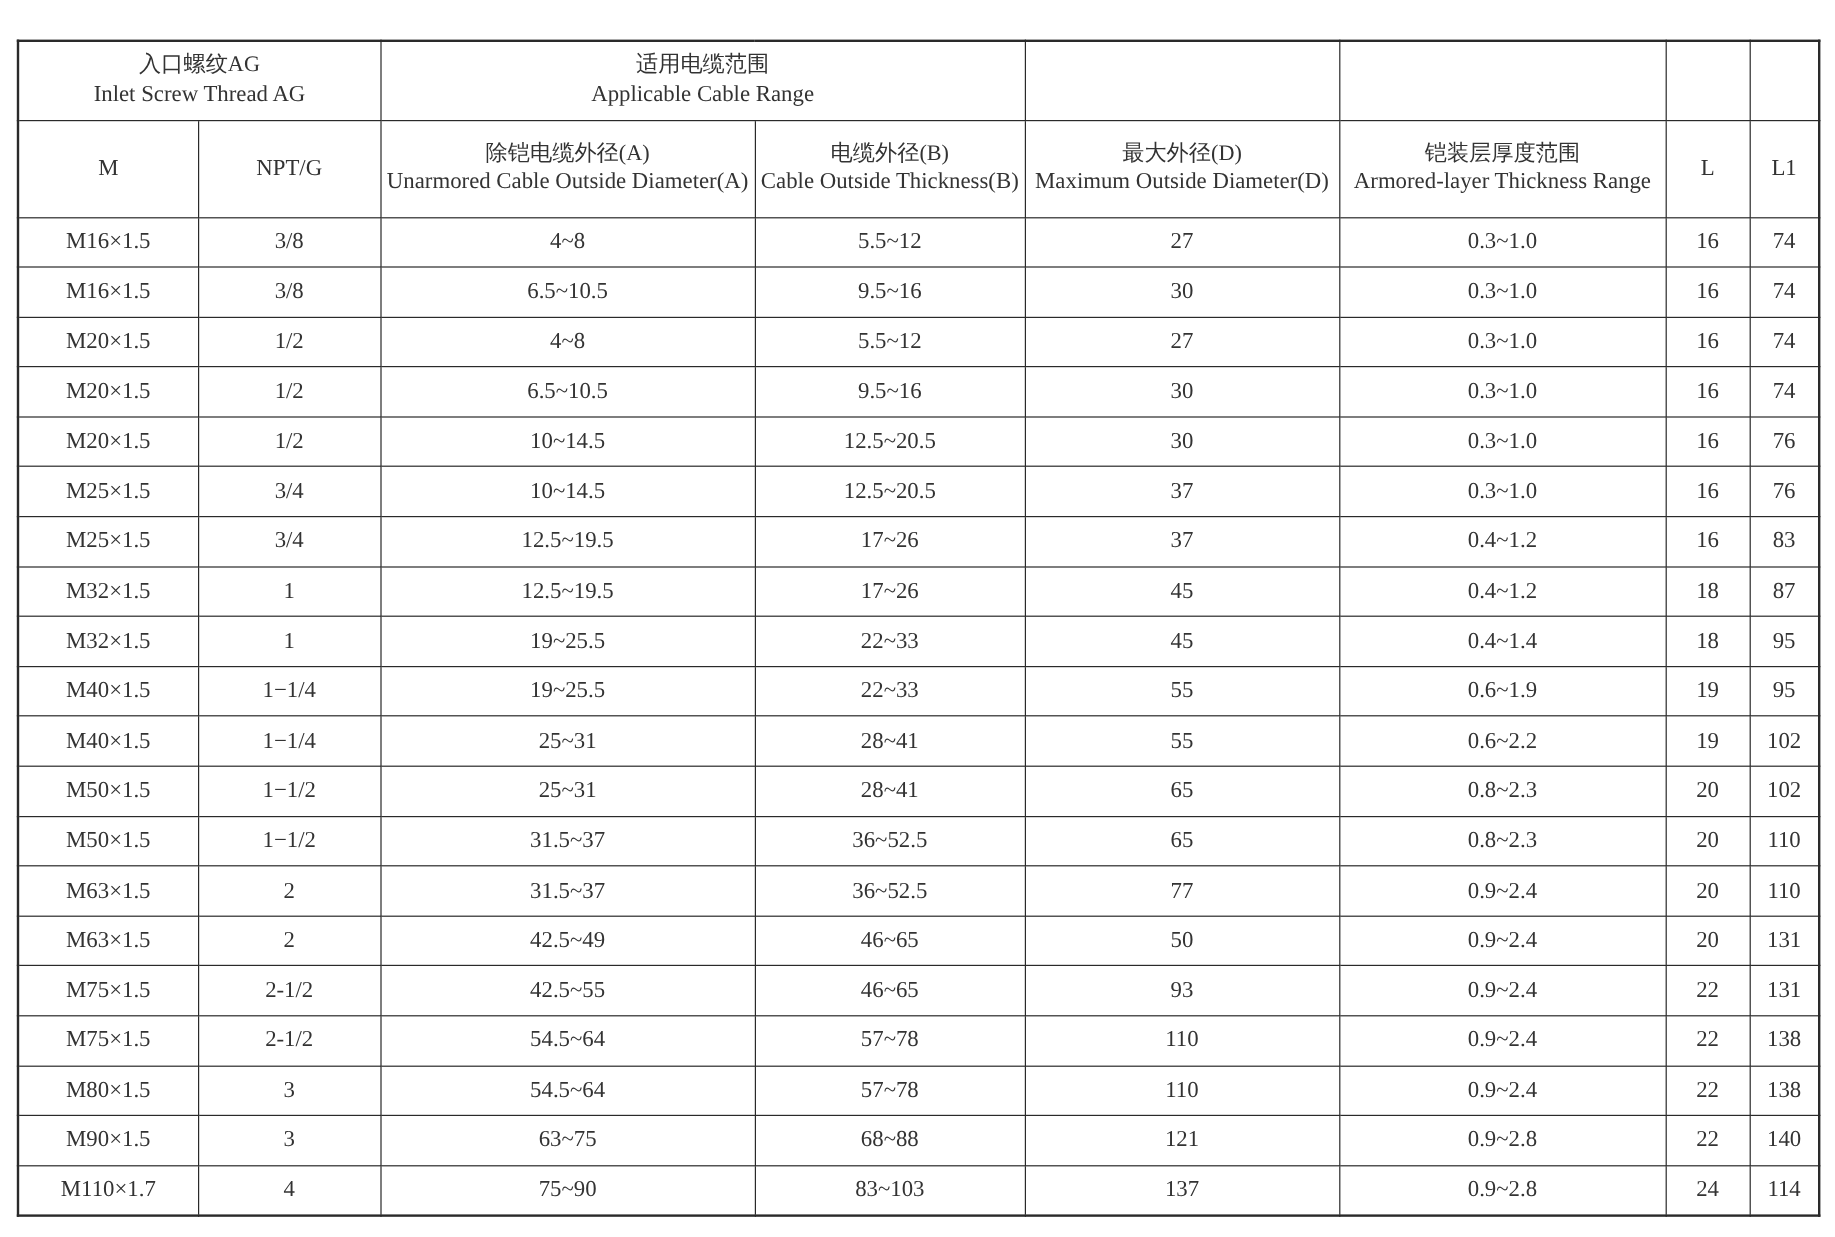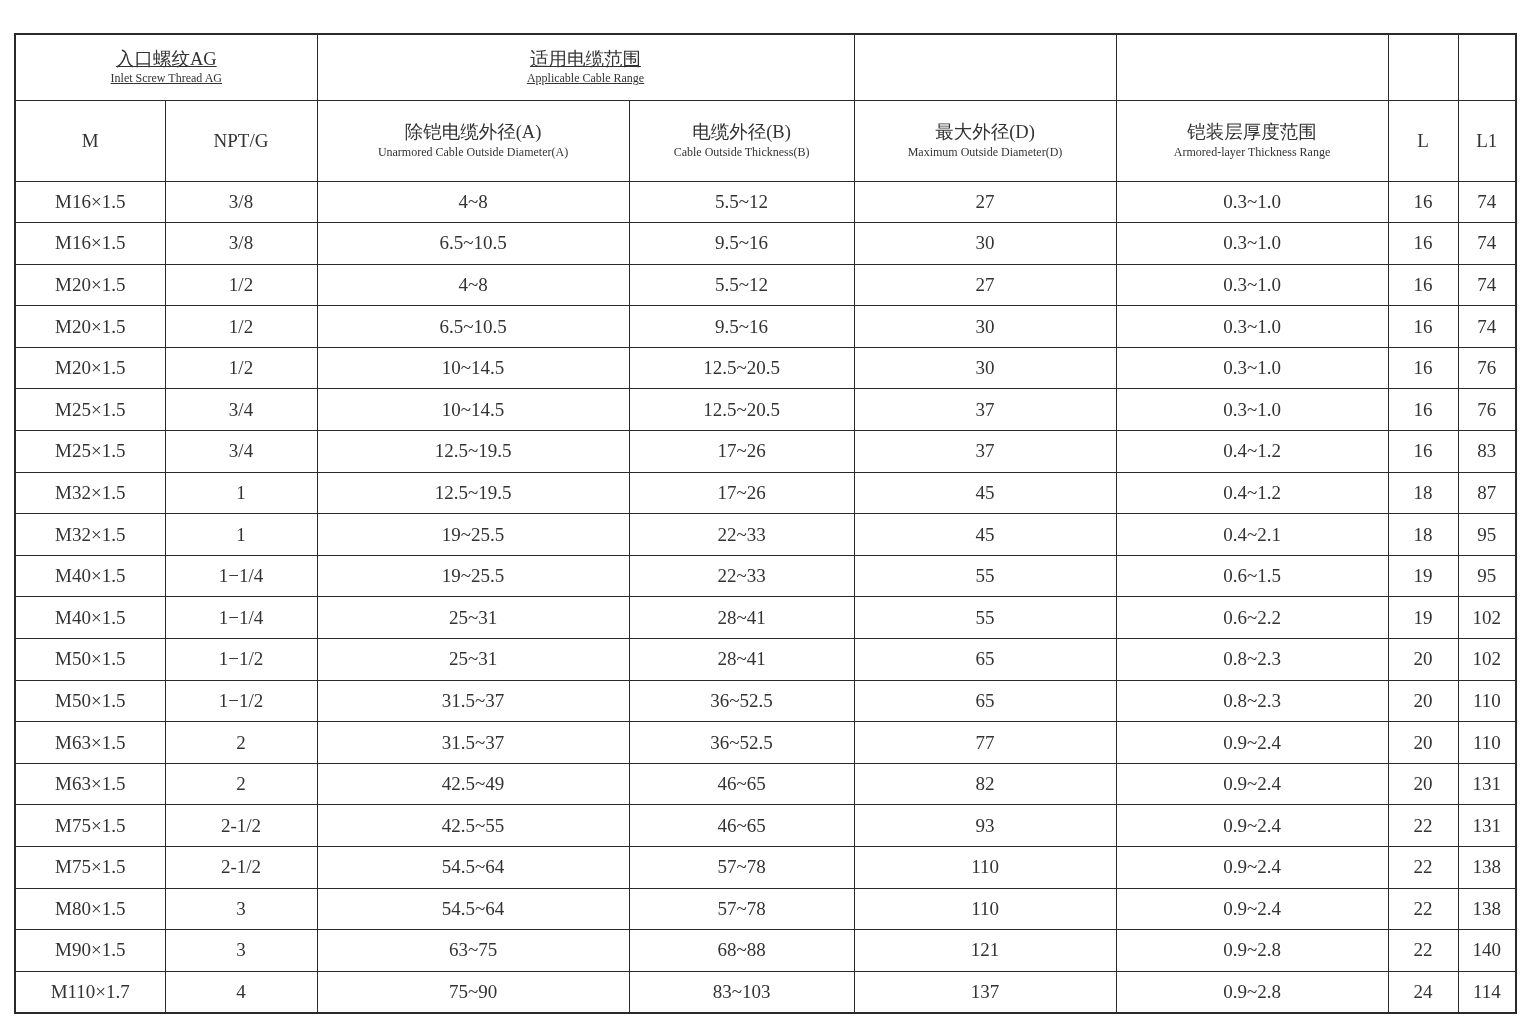--- a/index.html
+++ b/index.html
@@ -26,32 +26,32 @@
   .spec-table th,
   .spec-table td {
     border: 1.6px solid #2a2a2a;
     text-align: center;
     vertical-align: middle;
     font-weight: normal;
     padding: 0;
     overflow: hidden;
     white-space: nowrap;
   }
-  tr.hdr1 { height: 66px; text-decoration: underline; }
+  tr.hdr1 { height: 66px; }
   tr.hdr2 { height: 81px; }
   .spec-table tbody tr { height: 41.6px; }
   .spec-table tbody td { font-size: 19px; }
   .zh {
     display: block;
     font-size: 18.5px;
     line-height: 1.28;
   }
   .en {
     display: block;
-    font-size: 12px;
+    font-size: 19px;
     line-height: 1.28;
   }
   .single-label { font-size: 19px; }
   .m-cell {
     text-align: left;
     padding-left: 30px;
   }
 </style>
 </head>
 <body>
@@ -185,31 +185,31 @@
         <td>0.4~1.2</td>
         <td>18</td>
         <td>87</td>
       </tr>
       <tr>
         <td>M32×1.5</td>
         <td>1</td>
         <td>19~25.5</td>
         <td>22~33</td>
         <td>45</td>
-        <td>0.4~2.1</td>
+        <td>0.4~1.4</td>
         <td>18</td>
         <td>95</td>
       </tr>
       <tr>
         <td>M40×1.5</td>
         <td>1−1/4</td>
         <td>19~25.5</td>
         <td>22~33</td>
         <td>55</td>
-        <td>0.6~1.5</td>
+        <td>0.6~1.9</td>
         <td>19</td>
         <td>95</td>
       </tr>
       <tr>
         <td>M40×1.5</td>
         <td>1−1/4</td>
         <td>25~31</td>
         <td>28~41</td>
         <td>55</td>
         <td>0.6~2.2</td>
@@ -244,21 +244,21 @@
         <td>77</td>
         <td>0.9~2.4</td>
         <td>20</td>
         <td>110</td>
       </tr>
       <tr>
         <td>M63×1.5</td>
         <td>2</td>
         <td>42.5~49</td>
         <td>46~65</td>
-        <td>82</td>
+        <td>50</td>
         <td>0.9~2.4</td>
         <td>20</td>
         <td>131</td>
       </tr>
       <tr>
         <td>M75×1.5</td>
         <td>2-1/2</td>
         <td>42.5~55</td>
         <td>46~65</td>
         <td>93</td>

